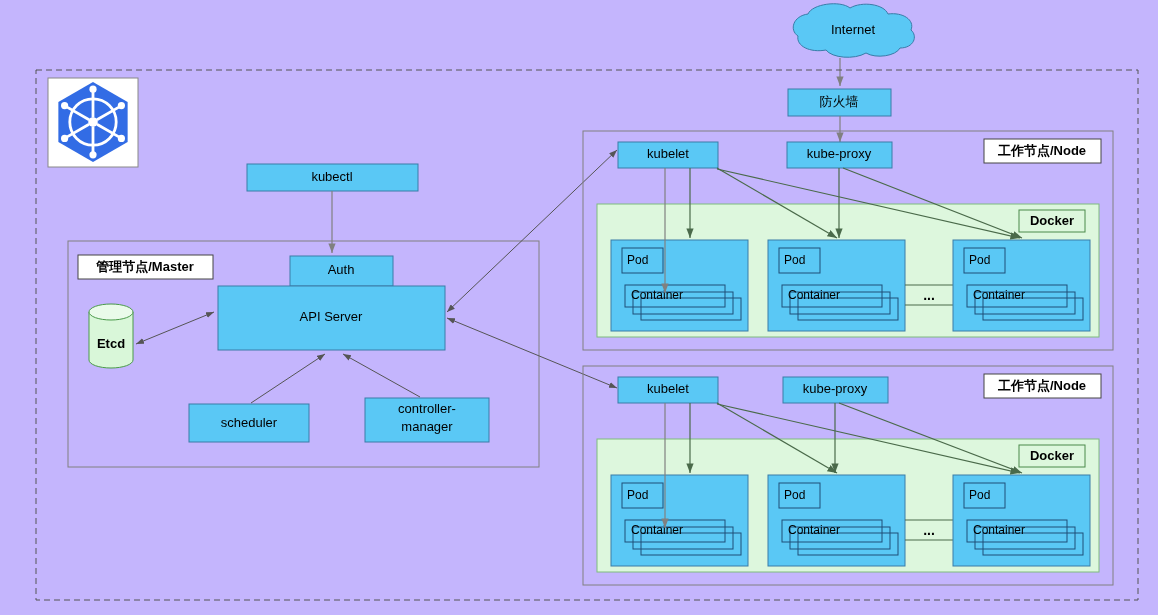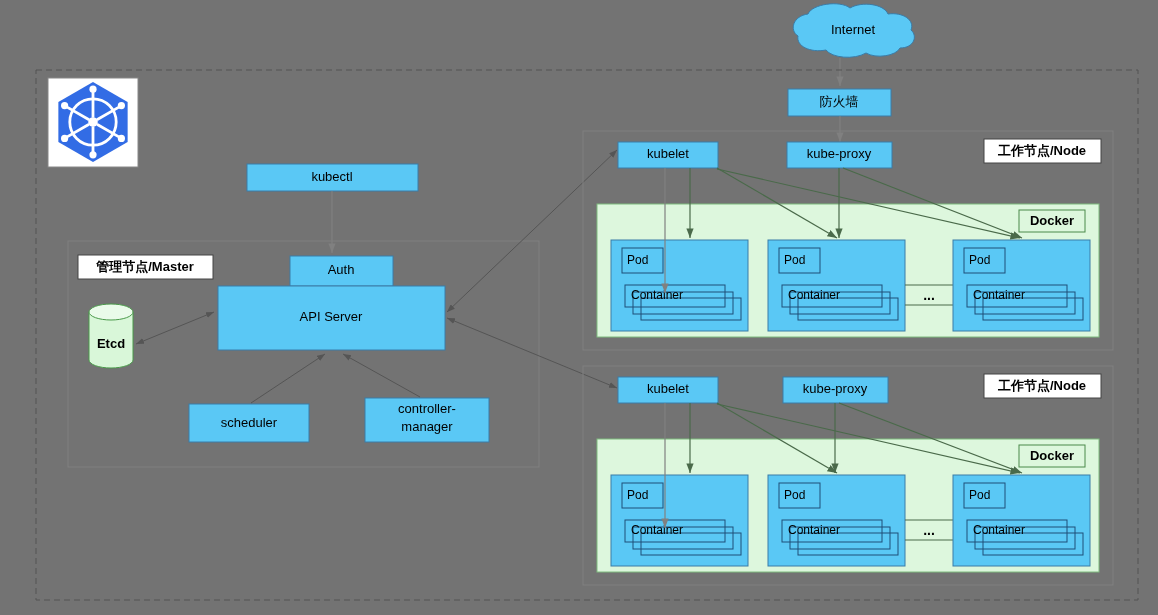--- a/index.html
+++ b/index.html
@@ -4,21 +4,21 @@
 <style>
   html, body {
     margin: 0;
     padding: 0;
     background: #ffffff;
   }
   #canvas {
     position: relative;
     width: 1158px;
     height: 615px;
-    background: #737373;
+    background: #c4b5fd;
     font-family: "Liberation Sans", sans-serif;
     overflow: hidden;
   }
   svg.layer {
     position: absolute;
     left: 0;
     top: 0;
     width: 1158px;
     height: 615px;
   }

